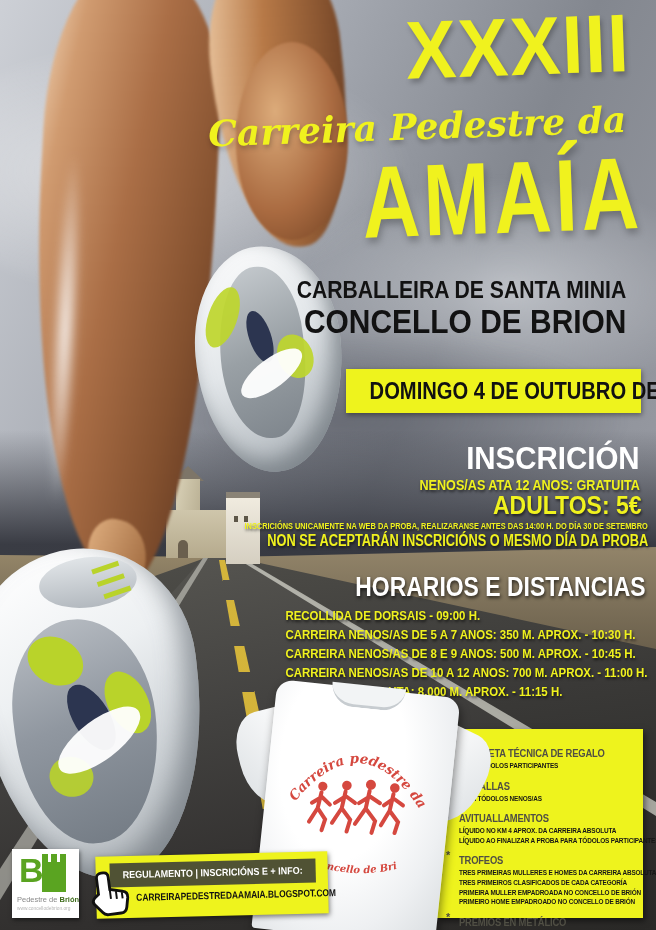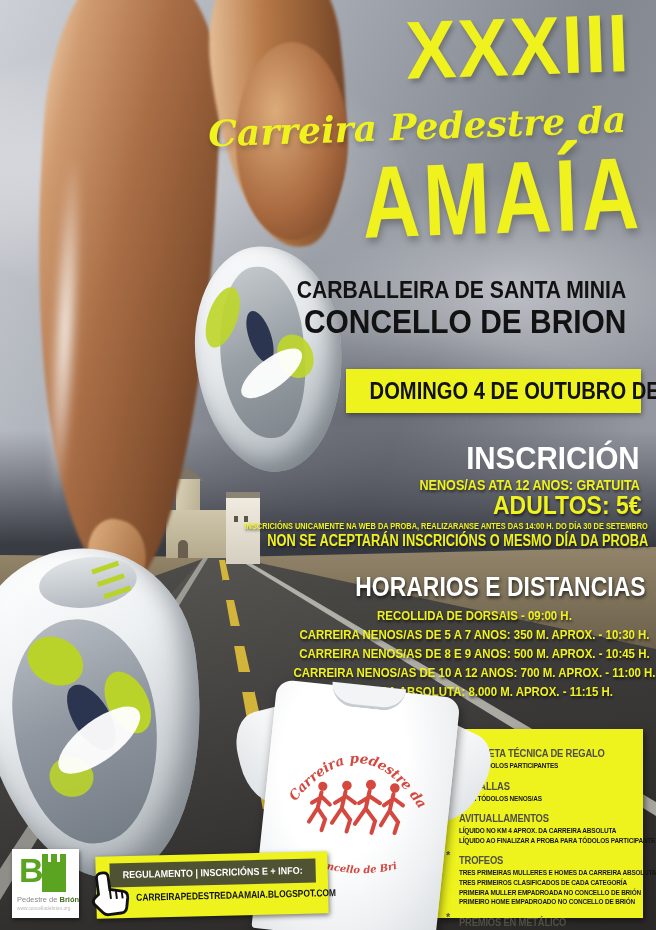--- a/index.html
+++ b/index.html
@@ -117,21 +117,21 @@
   #ins-kids{right:16px;top:477px;font-size:14px;font-weight:800;
     transform:scaleX(.9);transform-origin:100% 50%;}
   #ins-adults{right:14px;top:491px;font-size:25px;font-weight:800;
     transform:scaleX(.92);transform-origin:100% 50%;}
   #ins-note{right:8px;top:521px;font-size:9px;font-weight:700;
     transform:scaleX(.82);transform-origin:100% 50%;}
   #ins-nosame{right:8px;top:532px;font-size:16px;font-weight:800;
     transform:scaleX(.8);transform-origin:100% 50%;}
   #hor-h{right:10px;top:572px;font-size:27px;font-weight:800;color:#fff;
     transform:scaleX(.85);transform-origin:100% 50%;text-shadow:1px 2px 4px rgba(0,0,0,.7);}
-  #schedule-list{right:0;top:606px;text-align:center;}
+  #schedule-list{right:8px;top:606px;text-align:left;}
   .sched-line{font-size:13px;font-weight:800;color:#f0f21e;line-height:19px;white-space:nowrap;
     transform:scaleX(.88);transform-origin:100% 50%;text-shadow:1px 2px 3px rgba(0,0,0,.7);}
   
   #perks-panel{left:437px;top:729px;width:206px;height:189px;background:#eef31d;
     box-shadow:2px 3px 6px rgba(0,0,0,.5);}
   #perks-list{position:absolute;left:22px;top:9px;right:4px;}
   .perk{position:relative;margin-top:5px;}
   .perk .star{position:absolute;left:-13px;top:-1px;color:#4e4d42;font-weight:800;font-size:11px;}
   .perk .ptitle{font-size:10px;font-weight:800;color:#504f44;letter-spacing:-.2px;white-space:nowrap;
     display:inline-block;transform:scaleX(.94);transform-origin:0 50%;}

